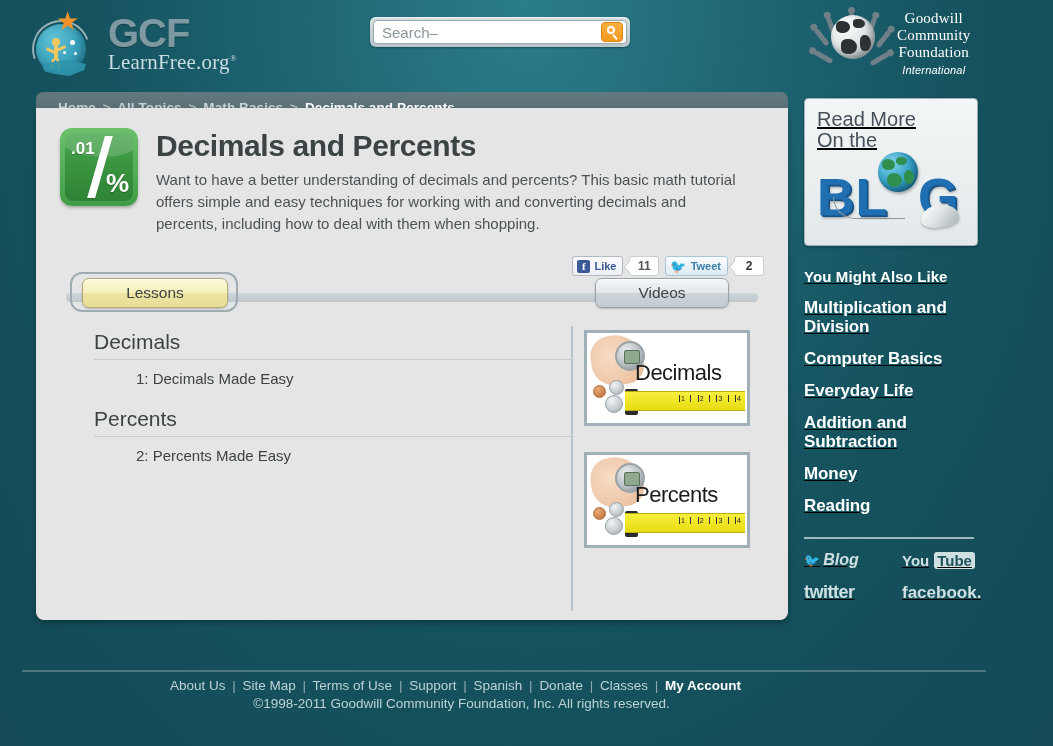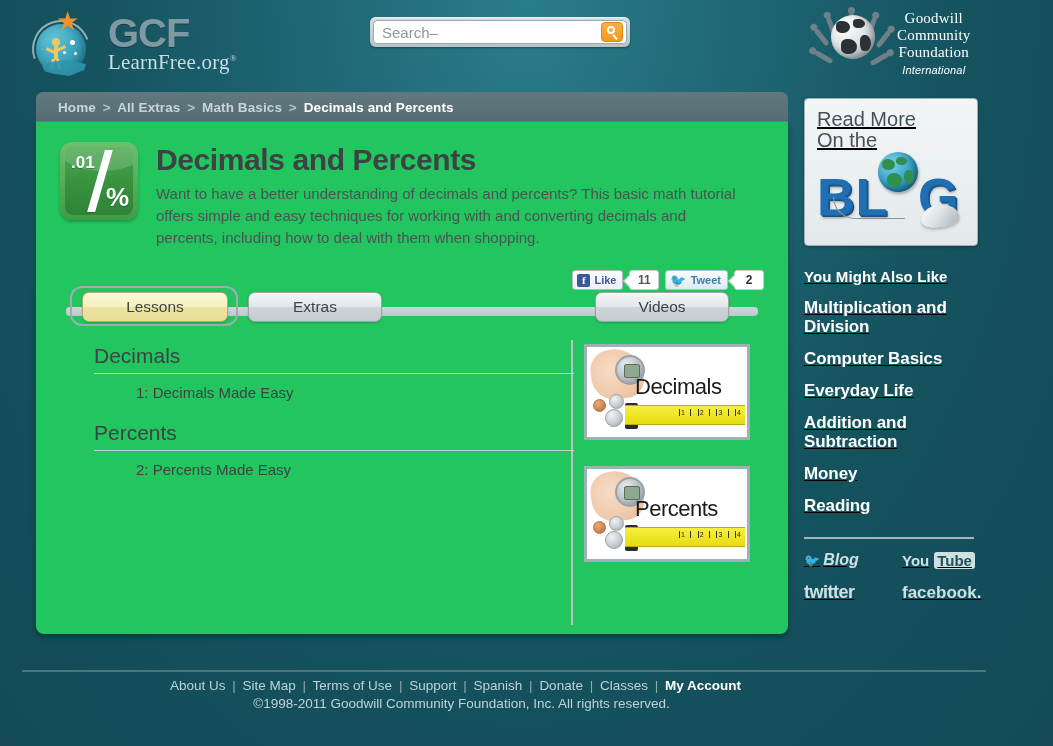--- a/index.html
+++ b/index.html
@@ -180,23 +180,23 @@
   #breadcrumb {
     font-size: 13.5px; font-weight: bold; color: #c8d4d8;
     letter-spacing: .1px;
   }
   #breadcrumb .crumb { color: #c8d4d8; }
   #breadcrumb .sep { color: #b4c2c7; margin: 0 3px; }
   #breadcrumb .current { color: #ffffff; }
 
   
   #main-panel {
-    position: absolute; left: 36px; top: 122px;
+    position: absolute; left: 36px; top: 108px;
     width: 752px; height: 512px;
-    background: #22c55e;
+    background: #e5e5e5;
     border-radius: 0 0 8px 8px;
     box-shadow: 0 3px 6px rgba(0,0,0,.3);
   }
   #panel-inner { position: absolute; inset: 0; padding: 20px 24px; }
 
   
   #intro { display: flex; gap: 18px; }
   #topic-icon {
     width: 78px; height: 78px; flex: none; position: relative;
     border-radius: 12px;
@@ -537,21 +537,21 @@
       <div><span>Foundation</span></div>
       <div class="gcfi-intl">International</div>
     </div>
   </div>
 </div>
 
 <div id="breadcrumb-bar">
   <div id="breadcrumb">
     <span class="crumb">Home</span>
     <span class="sep">&gt;</span>
-    <span class="crumb">All Extras</span>
+    <span class="crumb">All Topics</span>
     <span class="sep">&gt;</span>
     <span class="crumb">Math Basics</span>
     <span class="sep">&gt;</span>
     <span class="current">Decimals and Percents</span>
   </div>
 </div>
 
 <div id="main-panel">
   <div id="panel-inner">
 
@@ -581,23 +581,20 @@
         <span>Tweet</span>
       </div>
       <div class="count-bubble dark">2</div>
     </div>
 
     <div id="tabs-row">
       <div id="tab-track"></div>
       <div class="tab-bracket" style="left:10px;width:168px"></div>
       <div class="tab active" style="left:22px;width:146px">
         <span>Lessons</span>
-      </div>
-      <div class="tab" style="left:188px;width:134px">
-        <span>Extras</span>
       </div>
       <div class="tab" style="left:535px;width:134px">
         <span>Videos</span>
       </div>
     </div>
 
     <div id="content-divider"></div>
   </div>
 
   <div id="lessons-col" style="position:absolute;left:58px;top:222px;width:480px">

